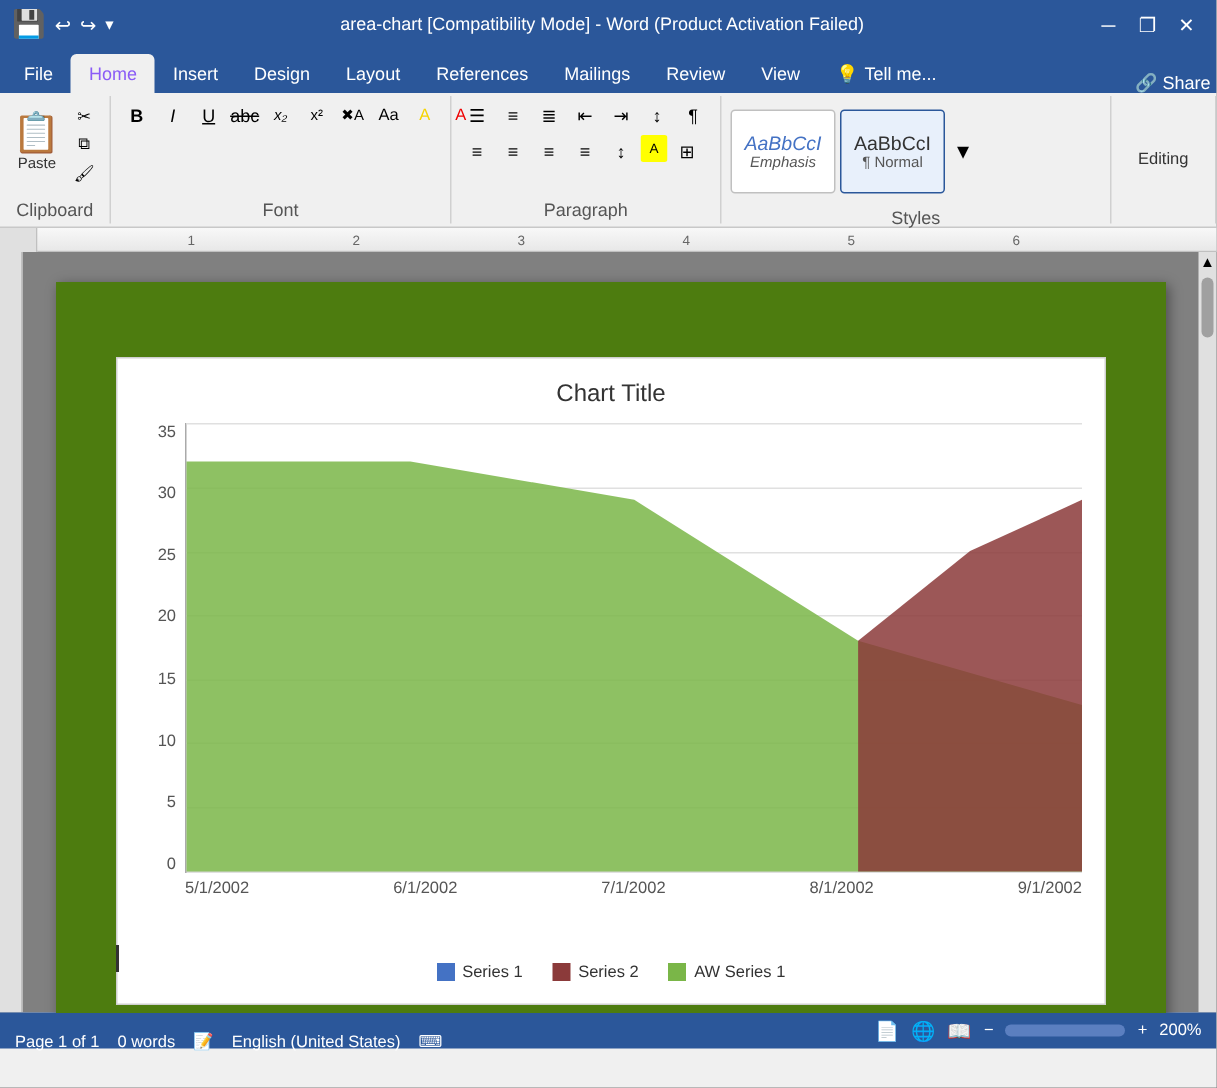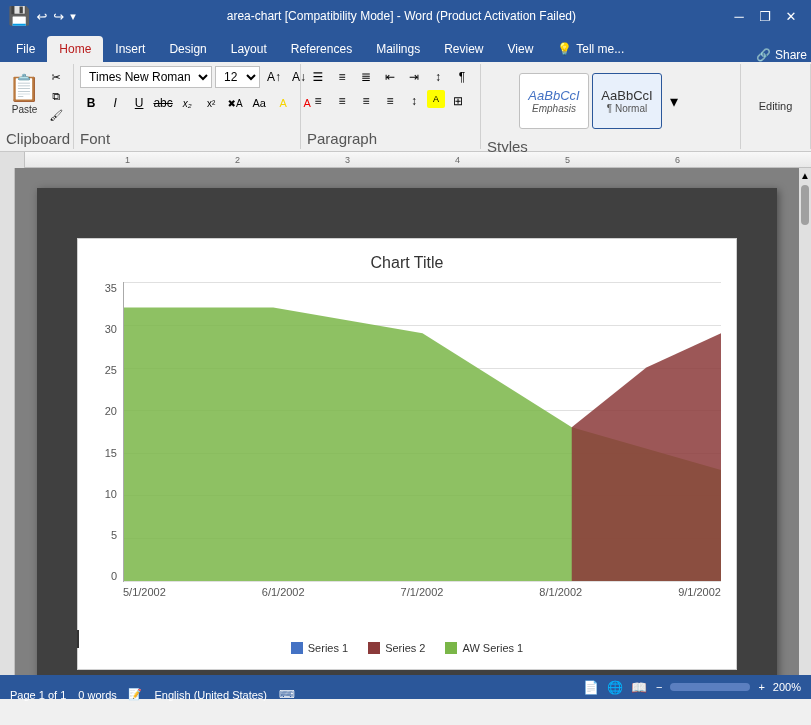--- a/index.html
+++ b/index.html
@@ -32,21 +32,21 @@
       padding: 4px 12px;
       color: white;
       font-size: 12px;
       cursor: pointer;
       height: 26px;
       display: flex;
       align-items: center;
     }
     .ribbon-tab.active {
       background: #f0f0f0;
-      color: #b91c1c;
+      color: #8b5cf6;
       border-radius: 4px 4px 0 0;
     }
 
     
     .ribbon-body {
       background: #f0f0f0;
       border-bottom: 1px solid #c8c8c8;
       display: flex;
       align-items: stretch;
       padding: 2px 0;
@@ -60,22 +60,22 @@
       padding: 2px 6px;
       min-width: 50px;
     }
     .ribbon-group-content {
       display: flex;
       align-items: center;
       flex: 1;
       gap: 2px;
     }
     .ribbon-group-label {
-      font-size: 15px;
-      text-align: left;
+      font-size: 12px;
+      text-align: center;
       color: #555;
       padding-top: 2px;
     }
 
     
     .clipboard-group .ribbon-group-content { flex-direction: row; align-items: flex-start; gap: 2px; }
     .paste-btn { width: 44px; height: 56px; background: transparent; border: 1px solid transparent; border-radius: 3px; cursor: pointer; display: flex; flex-direction: column; align-items: center; justify-content: center; font-size: 10px; color: #333; }
     .small-btns { display: flex; flex-direction: column; gap: 1px; margin-top: 2px; }
     .small-btn { width: 22px; height: 18px; background: transparent; border: 1px solid transparent; border-radius: 2px; cursor: pointer; font-size: 11px; display: flex; align-items: center; justify-content: center; }
 
@@ -88,38 +88,38 @@
     .font-btn { width: 22px; height: 22px; border: 1px solid transparent; background: transparent; cursor: pointer; border-radius: 2px; font-size: 12px; display: flex; align-items: center; justify-content: center; }
     .font-btn.bold { font-weight: bold; }
     .font-btn.italic { font-style: italic; }
     .font-btn.underline { text-decoration: underline; }
 
     
     .para-group { min-width: 180px; }
 
     
     .styles-group { min-width: 260px; flex: 1; }
-    .styles-content { display: flex; gap: 3px; align-items: center; margin-left: 32px; }
+    .styles-content { display: flex; gap: 3px; align-items: center; }
     .style-box { width: 70px; height: 56px; border: 1px solid #c0c0c0; border-radius: 3px; background: white; cursor: pointer; display: flex; flex-direction: column; align-items: center; justify-content: center; padding: 4px; font-size: 10px; }
     .style-box.active { border-color: #2b579a; background: #e8f0fb; }
     .style-name { font-size: 10px; color: #555; text-align: center; }
 
     
     .editing-group { min-width: 60px; }
 
     
     .ruler { height: 16px; background: #f0f0f0; border-bottom: 1px solid #c0c0c0; display: flex; }
     .ruler-corner { width: 25px; height: 16px; background: #e0e0e0; border-right: 1px solid #c0c0c0; flex-shrink: 0; }
     .ruler-h { flex: 1; background: linear-gradient(to bottom, #f8f8f8, #e8e8e8); position: relative; overflow: hidden; font-size: 9px; color: #666; display: flex; align-items: center; }
 
     
     .doc-area { display: flex; height: calc(725px - 32px - 30px - 90px - 16px - 24px); background: #808080; overflow: auto; }
     .left-ruler { width: 15px; background: #e0e0e0; border-right: 1px solid #c0c0c0; flex-shrink: 0; }
     .doc-scroll { flex: 1; overflow: auto; padding: 20px; display: flex; justify-content: center; }
-    .page { background: #404040; width: 740px; min-height: 500px; box-shadow: 2px 2px 8px rgba(0,0,0,0.4); padding: 30px 40px; position: relative; }
+    .page { background: #4d7c0f; width: 740px; min-height: 500px; box-shadow: 2px 2px 8px rgba(0,0,0,0.4); padding: 30px 40px; position: relative; }
 
     
     .chart-container { border: 1px solid #d0d0d0; padding: 15px; margin: 20px auto; width: 660px; background: white; }
     .chart-title { text-align: center; font-size: 16px; color: #333; margin-bottom: 10px; }
     .chart-area { display: flex; }
     .y-axis-labels { display: flex; flex-direction: column; justify-content: space-between; align-items: flex-end; padding-right: 6px; width: 30px; font-size: 11px; color: #555; height: 300px; }
     .chart-plot { position: relative; flex: 1; height: 300px; border-left: 1px solid #aaa; border-bottom: 1px solid #aaa; }
     .chart-gridlines { position: absolute; top: 0; left: 0; right: 0; bottom: 0; }
     .gridline { position: absolute; left: 0; right: 0; border-top: 1px solid #e0e0e0; }
     svg.area-chart { position: absolute; top: 0; left: 0; width: 100%; height: 100%; overflow: visible; }
@@ -181,30 +181,20 @@
         <button class="small-btn">✂</button>
         <button class="small-btn">⧉</button>
         <button class="small-btn">🖌</button>
       </div>
     </div>
     <div class="ribbon-group-label">Clipboard</div>
   </div>
 
   <div class="ribbon-group font-group">
     <div class="ribbon-group-content" style="flex-direction:column;align-items:flex-start;">
-      <div class="font-row">
-        <select class="font-select">
-          <option>Times New Roman</option>
-        </select>
-        <select class="size-select">
-          <option>12</option>
-        </select>
-        <button class="font-btn">A↑</button>
-        <button class="font-btn">A↓</button>
-      </div>
       <div class="font-btn-row">
         <button class="font-btn bold">B</button>
         <button class="font-btn italic">I</button>
         <button class="font-btn underline">U</button>
         <button class="font-btn" style="text-decoration:line-through;">abc</button>
         <button class="font-btn" style="font-size:10px;font-style:italic;">x₂</button>
         <button class="font-btn" style="font-size:10px;">x²</button>
         <button class="font-btn" style="font-size:10px;">✖A</button>
         <button class="font-btn" style="font-size:11px;">Aa</button>
         <button class="font-btn" style="font-size:11px;color:#f6d400;">A</button>

